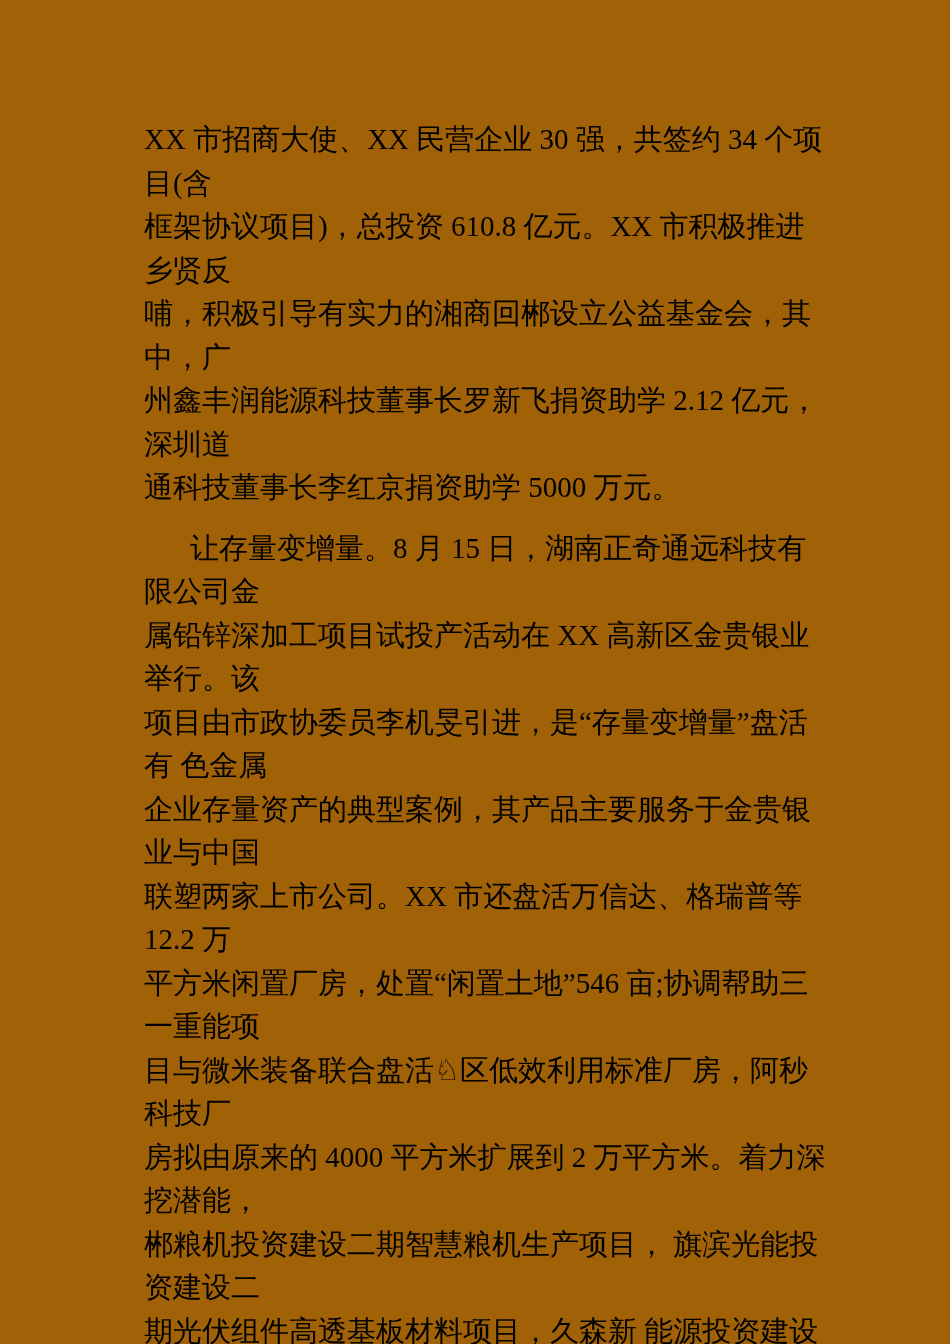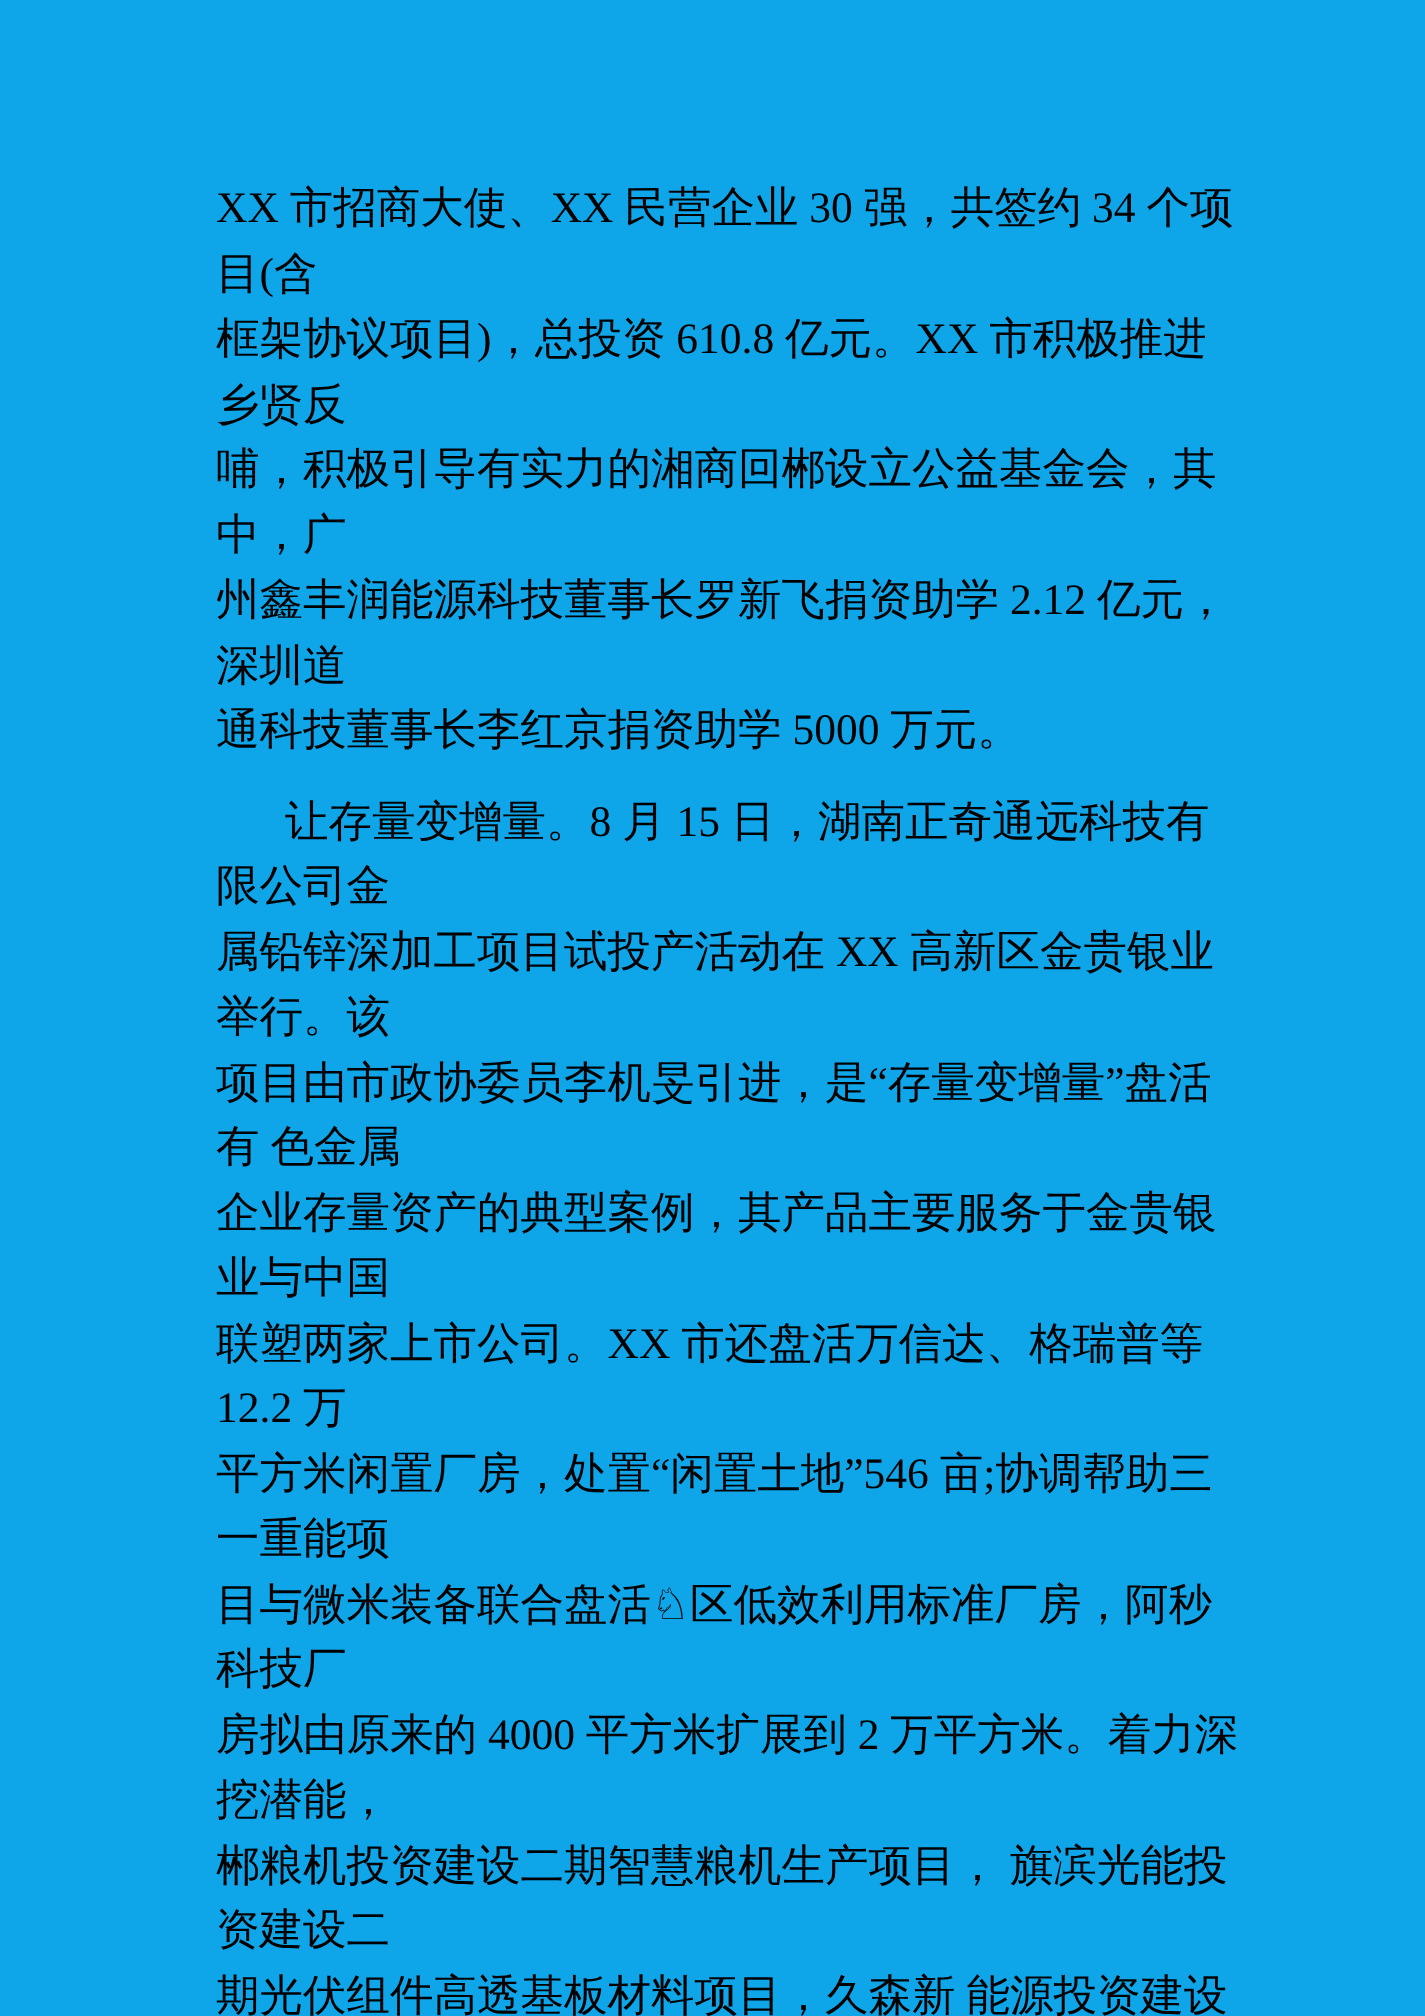--- a/index.html
+++ b/index.html
@@ -7,21 +7,21 @@
     padding: 0;
     width: 950px;
     height: 1344px;
     background: #ffffff;
     overflow: hidden;
   }
   .page {
     box-sizing: border-box;
     width: 950px;
     height: 1344px;
-    background: #0ea5e9;
+    background: #a16207;
     padding: 118px 120px 0 144px;
   }
   .para {
     margin: 0 0 17px 0;
     font-family: "Liberation Serif", "DejaVu Serif", serif;
     font-size: 29px;
     line-height: 43.5px;
     color: #000000;
     white-space: pre-line;
     text-align: left;

